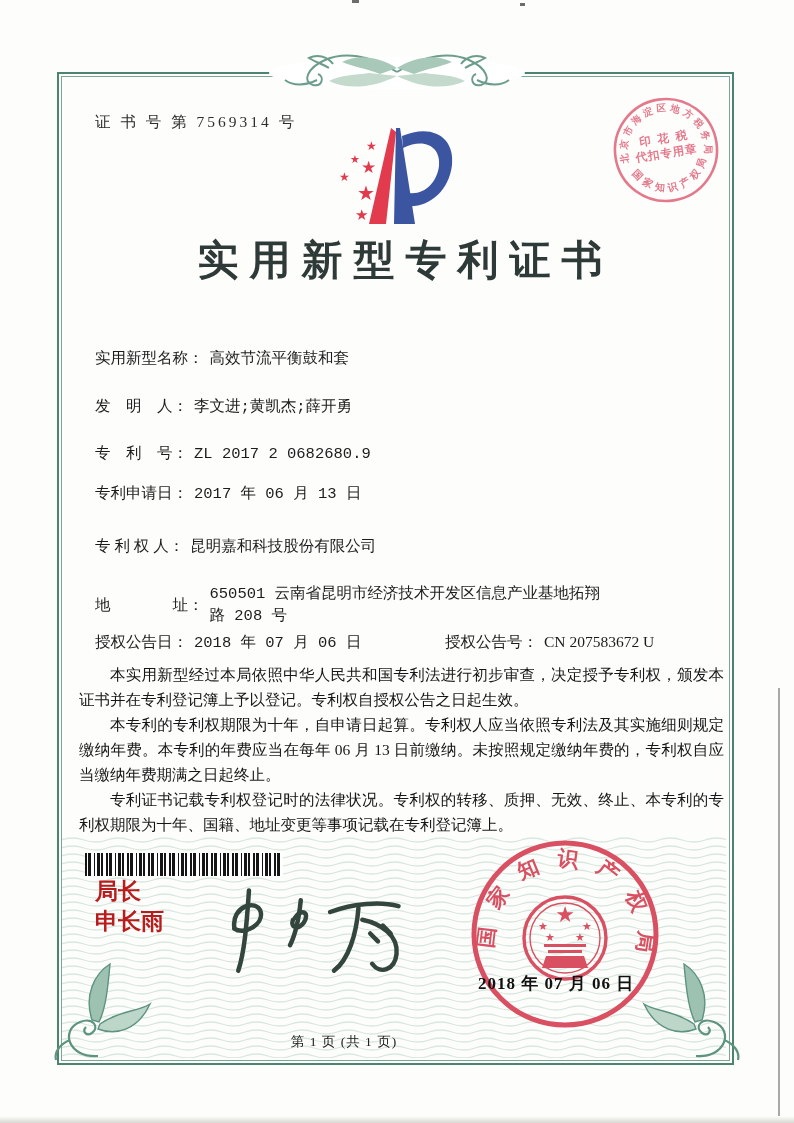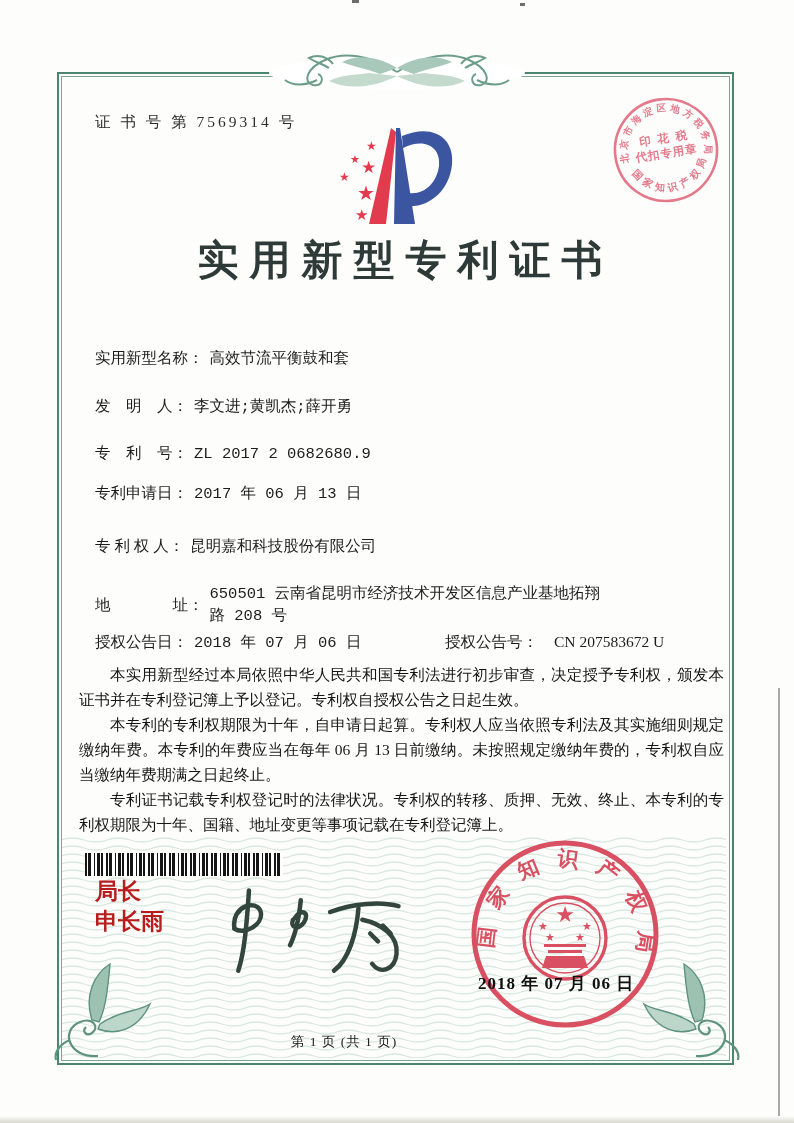--- a/index.html
+++ b/index.html
@@ -24,21 +24,21 @@
   
   .tax-stamp{left:606px;top:90px;width:120px;height:120px;z-index:4;transform:rotate(-9deg);}
   
   .row{left:95px;width:620px;font-size:15.5px;z-index:3;display:flex;align-items:center;}
   .row .lbl{white-space:pre;flex:none;}
   .row .val{margin-left:6px;font-family:Liberation Mono, monospace;}
   .r1{top:348px}.r2{top:396px}.r3{top:443px}.r4{top:483px}.r5{top:536px}
   .r6{top:583px}.r6 .val{width:400px;line-height:22px;}
   .r7{top:632px}
   .grant-no{left:445px;top:632px;font-size:15.5px;z-index:3;white-space:nowrap;}
-  .grant-no .val{margin-left:16px;font-family:"Liberation Serif",serif;}
+  .grant-no .val{margin-left:6px;font-family:"Liberation Serif",serif;}
   
   .body-text{left:79px;top:662px;width:645px;z-index:3;font-size:15.5px;line-height:25px;
              text-align:justify;color:#161616;}
   .body-text p{margin:0;text-indent:2em;}
   
   .barcode{left:85px;top:853px;width:198px;height:23px;z-index:3;
     background:repeating-linear-gradient(90deg,
       #151515 0 2px,#ffffff 2px 3px,#151515 3px 6px,#ffffff 6px 9px,
       #151515 9px 10px,#ffffff 10px 12px,#151515 12px 15px,#ffffff 15px 16px,
       #151515 16px 18px,#ffffff 18px 21px);}

